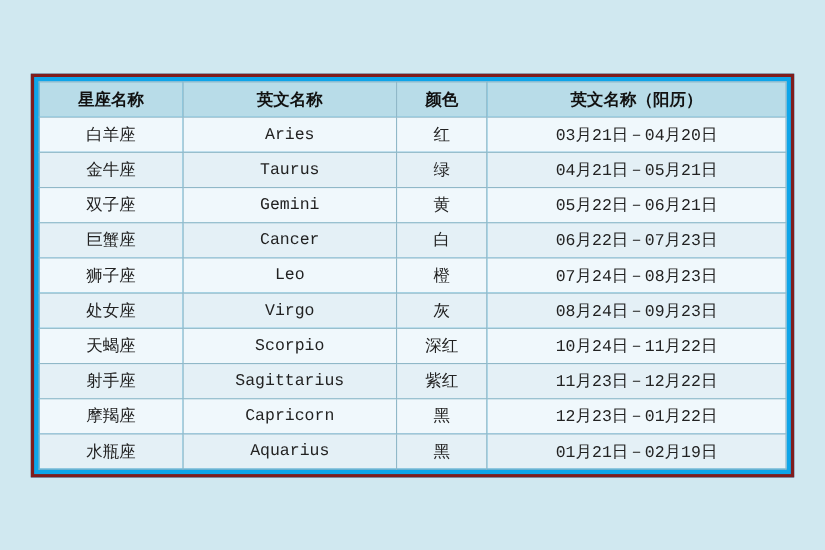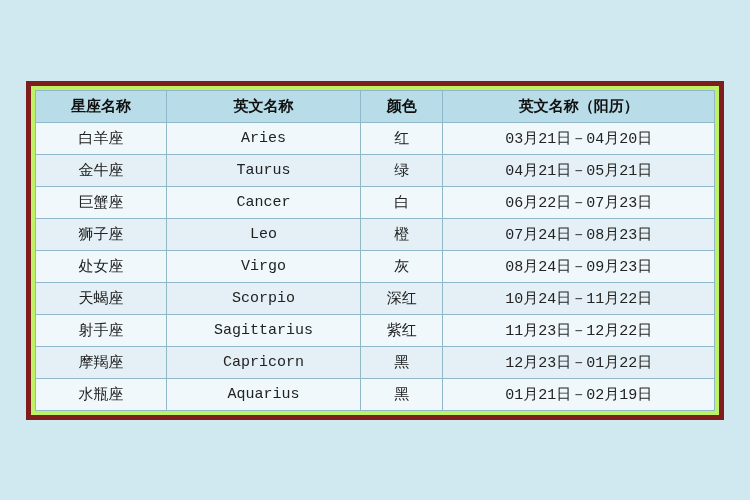--- a/index.html
+++ b/index.html
@@ -6,22 +6,22 @@
     body {
       width: 750px;
       height: 500px;
       background-color: #d0e8f0;
       display: flex;
       align-items: center;
       justify-content: center;
       font-family: "SimSun", "宋体", serif;
     }
     .table-container {
-      background-color: #bef264;
-      border: 5px solid #7f1d1d;
+      background-color: #0ea5e9;
+      border: 3px solid #7f1d1d;
       padding: 4px;
     }
     table {
       border-collapse: collapse;
       width: 680px;
     }
     th, td {
       border: 1px solid #90b8c8;
       text-align: center;
       padding: 6px 10px;
@@ -62,20 +62,26 @@
           <td>红</td>
           <td>03月21日－04月20日</td>
         </tr>
         <tr>
           <td>金牛座</td>
           <td>Taurus</td>
           <td>绿</td>
           <td>04月21日－05月21日</td>
         </tr>
         <tr>
+          <td>双子座</td>
+          <td>Gemini</td>
+          <td>黄</td>
+          <td>05月22日－06月21日</td>
+        </tr>
+        <tr>
           <td>巨蟹座</td>
           <td>Cancer</td>
           <td>白</td>
           <td>06月22日－07月23日</td>
         </tr>
         <tr>
           <td>狮子座</td>
           <td>Leo</td>
           <td>橙</td>
           <td>07月24日－08月23日</td>

